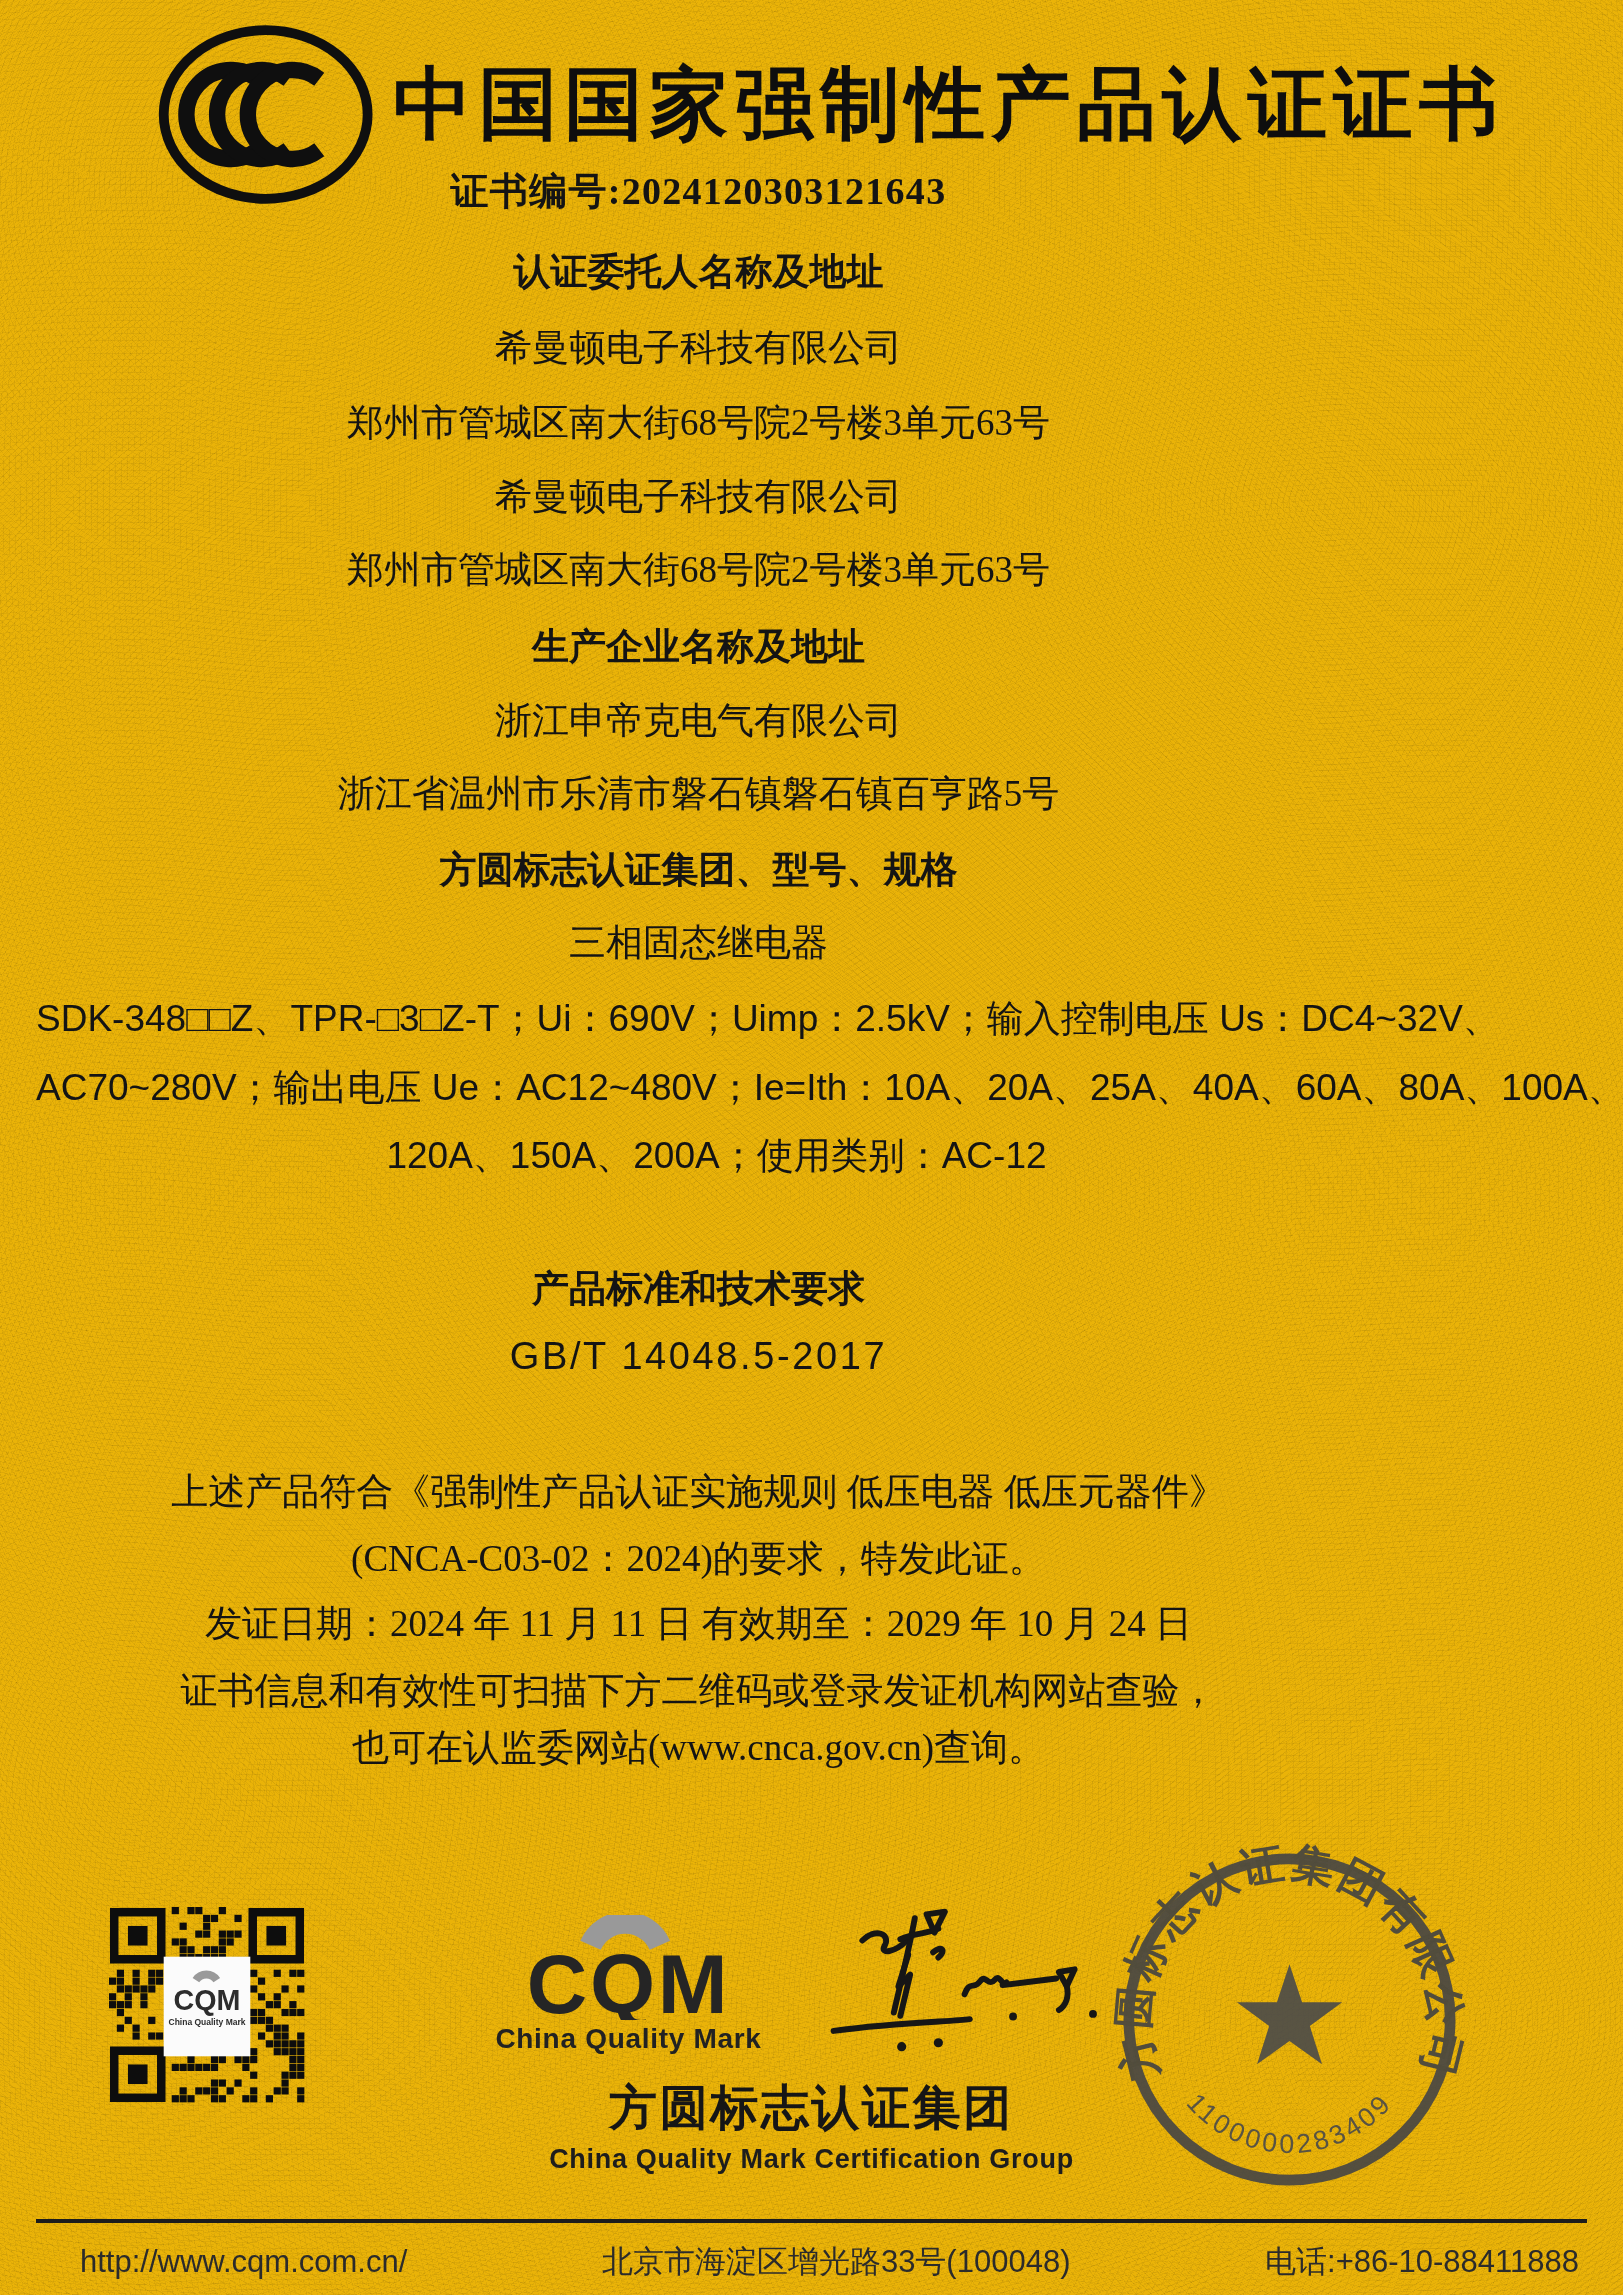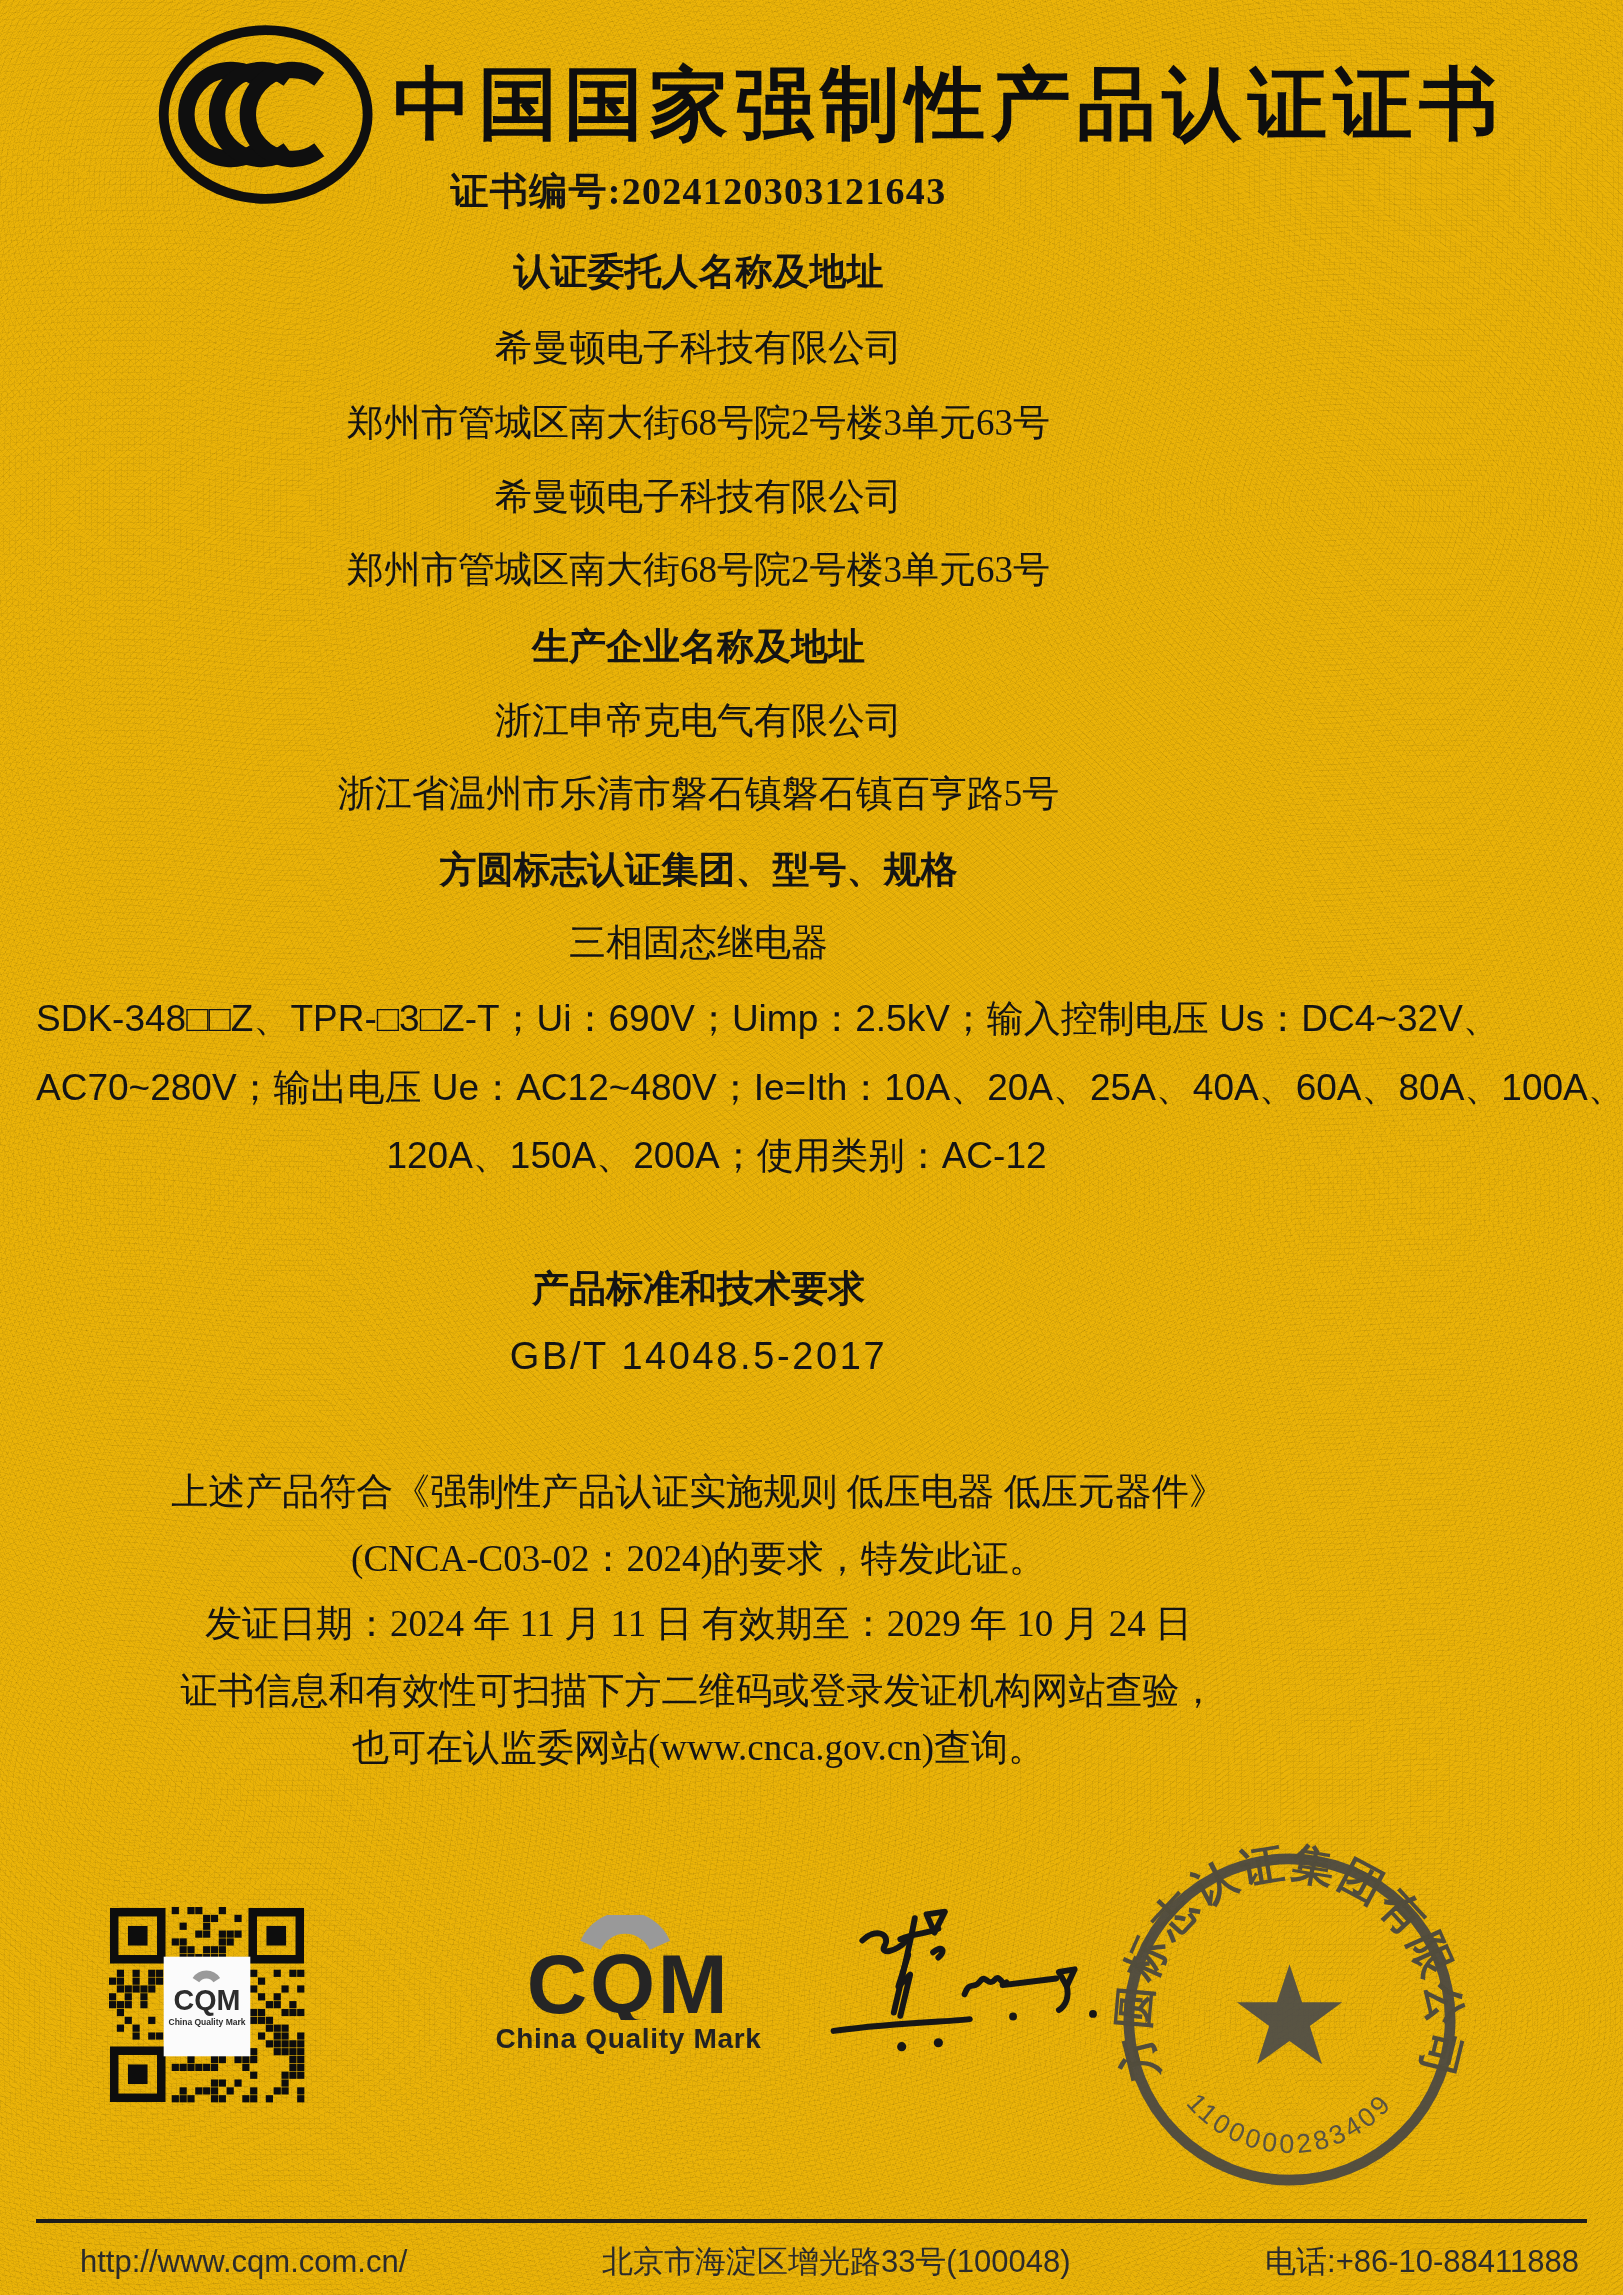--- a/index.html
+++ b/index.html
@@ -297,20 +297,24 @@
       </g>
       <g fill="#161616">
         <circle cx="322" cy="216" r="6"></circle>
         <circle cx="444" cy="212" r="6"></circle>
         <circle cx="152" cy="262" r="7"></circle>
         <circle cx="208" cy="256" r="7"></circle>
       </g>
     </svg>
   </div>
 
+  <div class="abs group-names">
+    <div class="group-cn">方圆标志认证集团</div>
+    <div class="group-en">China Quality Mark Certification Group</div>
+  </div>
 
   <div class="abs stamp">
     <svg viewBox="0 0 400 400" width="357" height="357">
       <circle cx="200" cy="200" r="180" fill="none" stroke="#454545" stroke-width="12"></circle>
       <polygon points="200,138 214.1,180.6 259,180.8 222.8,207.4 236.4,250.2 200,224 163.6,250.2 177.2,207.4 141,180.8 185.9,180.6" fill="#4a4a4a"></polygon>
       <defs>
         <path id="stamp-top-arc" d="M 57 267 A 158 158 0 1 1 343 267"></path>
         <path id="stamp-bottom-arc" d="M 85 296 A 150 150 0 0 0 315 296"></path>
       </defs>
       <text font-size="48" font-weight="bold" fill="#424242" letter-spacing="4" font-family="Liberation Serif, serif">

